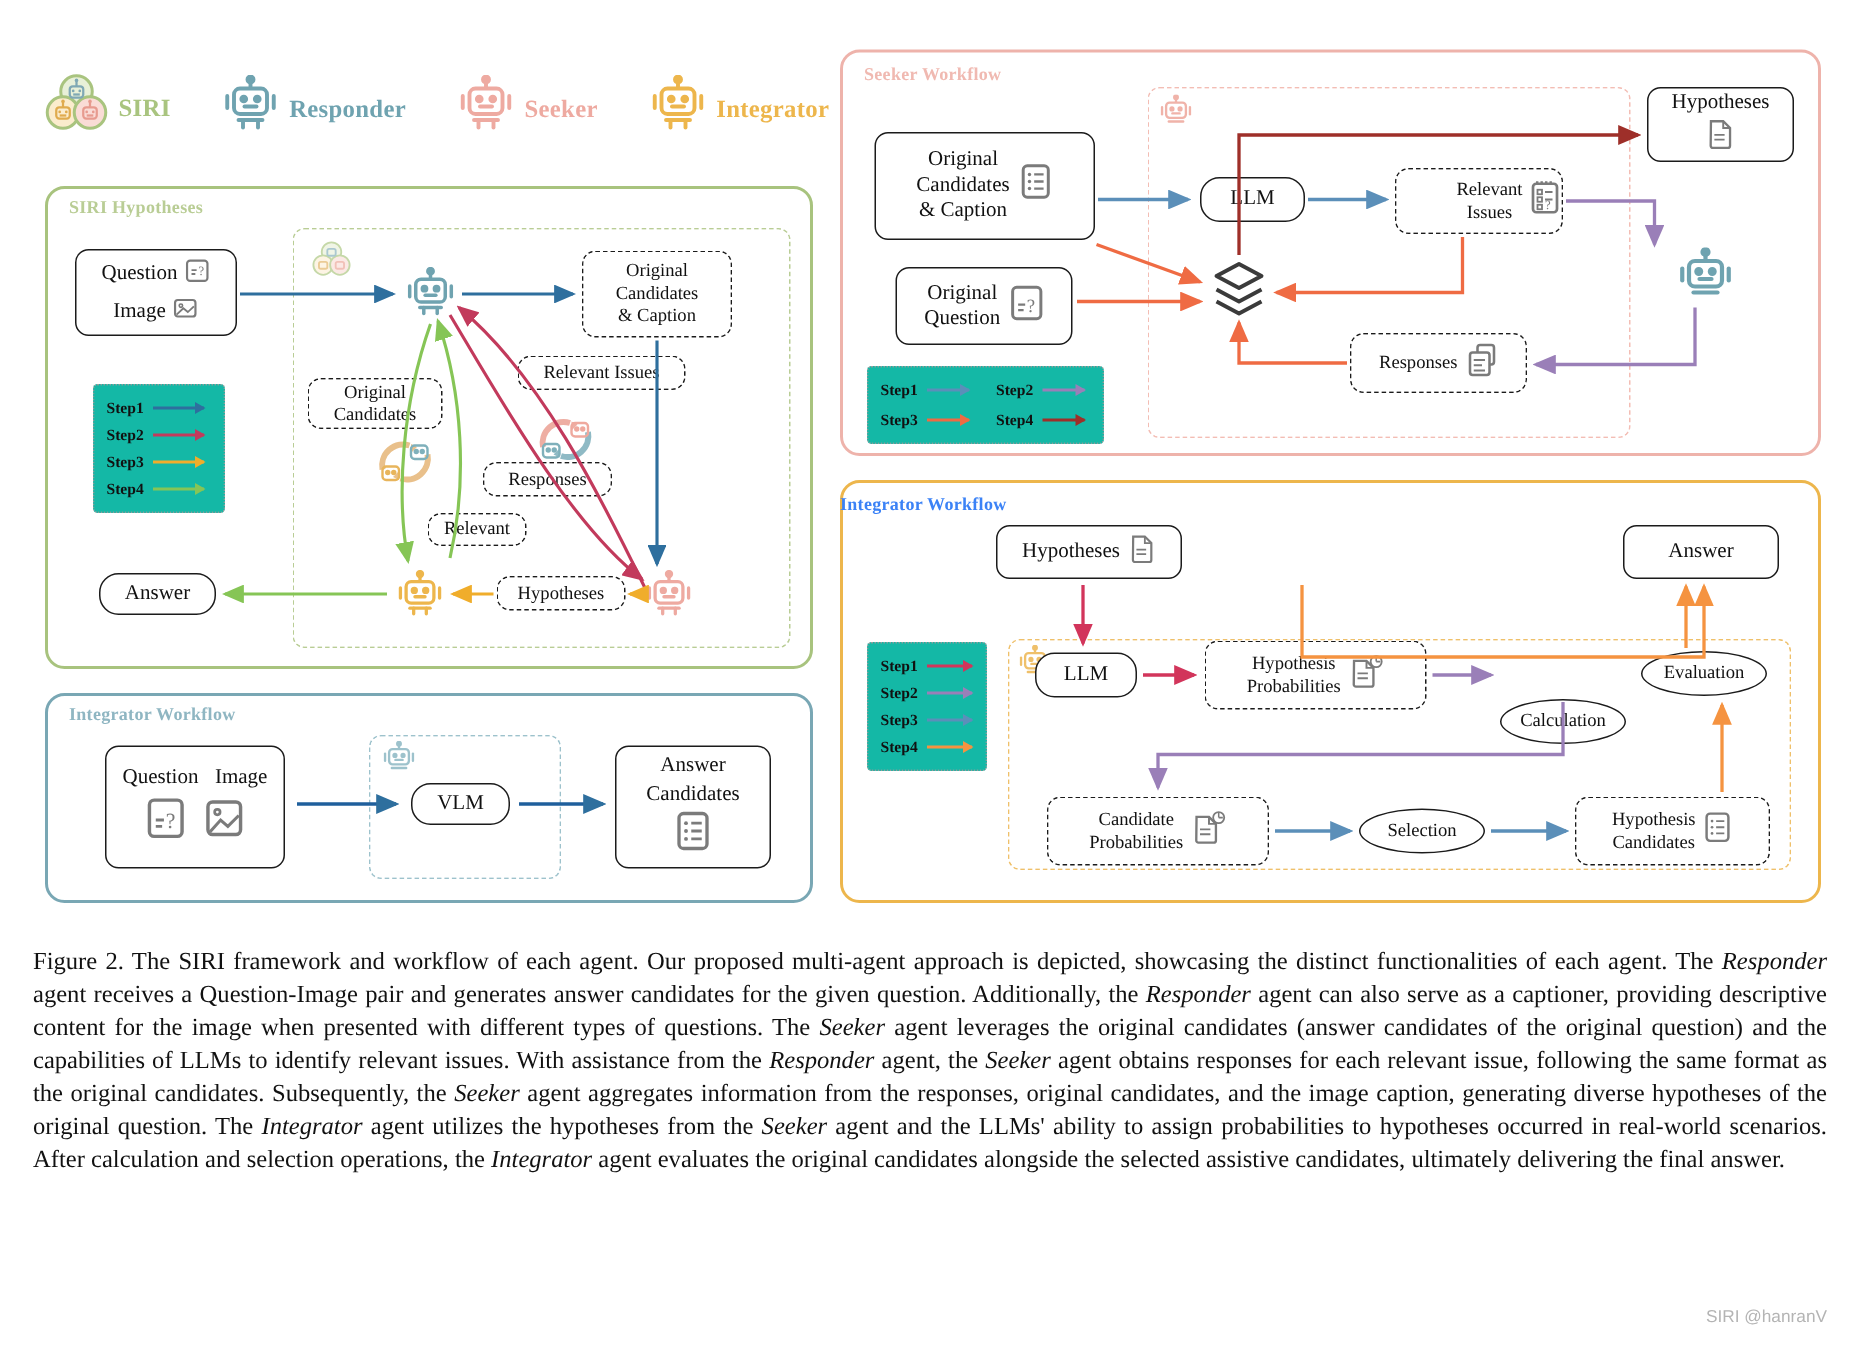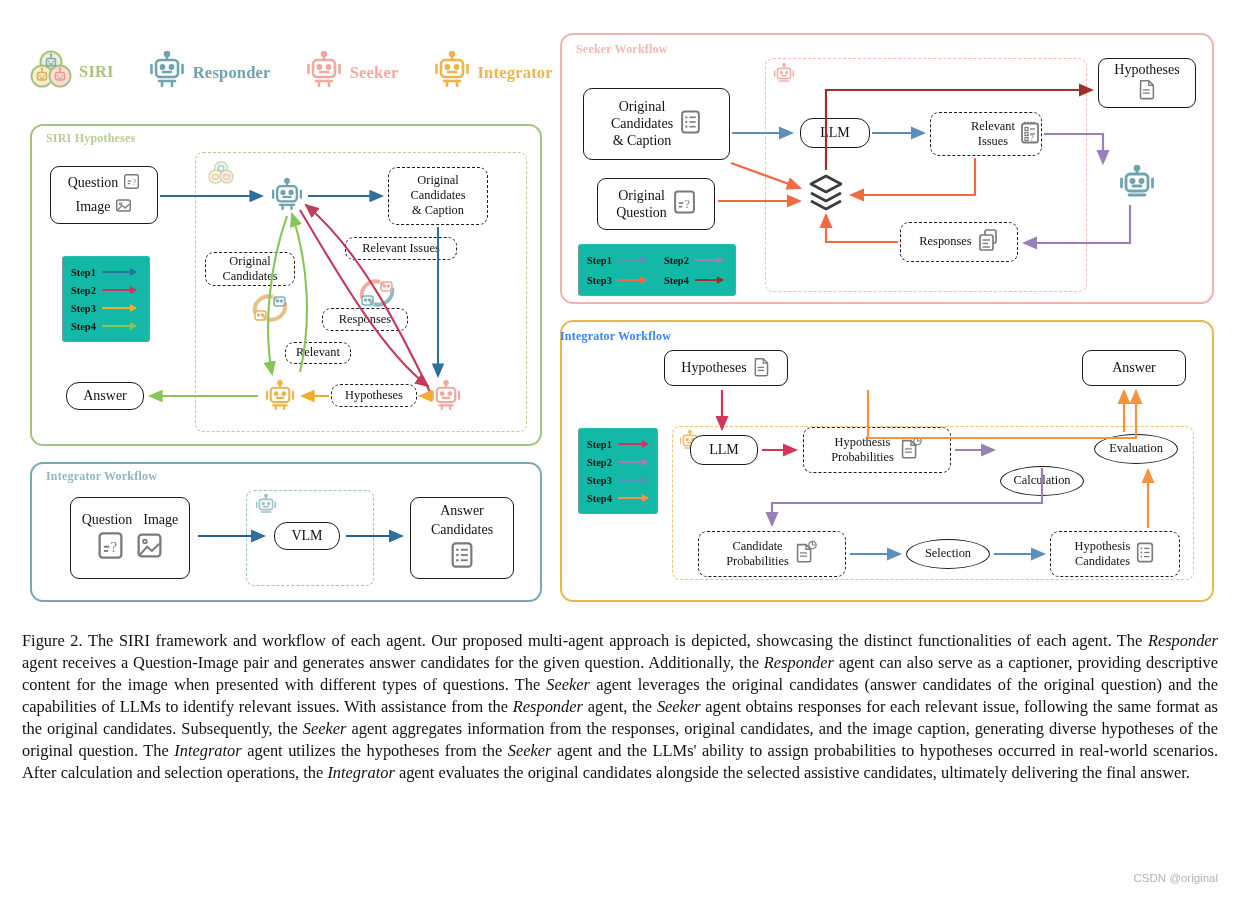--- a/index.html
+++ b/index.html
@@ -800,14 +800,14 @@
       <path d="M868 390 V438 H1136 V391" stroke="#f59340" marker-end="url(#iO)"></path>
       <path d="M1148 528 V470" stroke="#f59340" marker-end="url(#iO)"></path>
       <path d="M1124 432 V391" stroke="#f59340" marker-end="url(#iO)"></path>
     </g>
   </svg>
 
   <div id="caption">
     <span>Figure 2.</span><span> The SIRI framework and workflow of each agent. Our proposed multi-agent approach is depicted, showcasing the distinct functionalities of each agent. The <span class="ital">Responder</span> agent receives a Question-Image pair and generates answer candidates for the given question. Additionally, the <span class="ital">Responder</span> agent can also serve as a captioner, providing descriptive content for the image when presented with different types of questions. The <span class="ital">Seeker</span> agent leverages the original candidates (answer candidates of the original question) and the capabilities of LLMs to identify relevant issues. With assistance from the <span class="ital">Responder</span> agent, the <span class="ital">Seeker</span> agent obtains responses for each relevant issue, following the same format as the original candidates. Subsequently, the <span class="ital">Seeker</span> agent aggregates information from the responses, original candidates, and the image caption, generating diverse hypotheses of the original question. The <span class="ital">Integrator</span> agent utilizes the hypotheses from the <span class="ital">Seeker</span> agent and the LLMs' ability to assign probabilities to hypotheses occurred in real-world scenarios. After calculation and selection operations, the <span class="ital">Integrator</span> agent evaluates the original candidates alongside the selected assistive candidates, ultimately delivering the final answer.</span>
   </div>
 
-  <div id="watermark">CSDN @original</div>
+  <div id="watermark">SIRI @hanranV</div>
 </div>
 
 </body></html>

